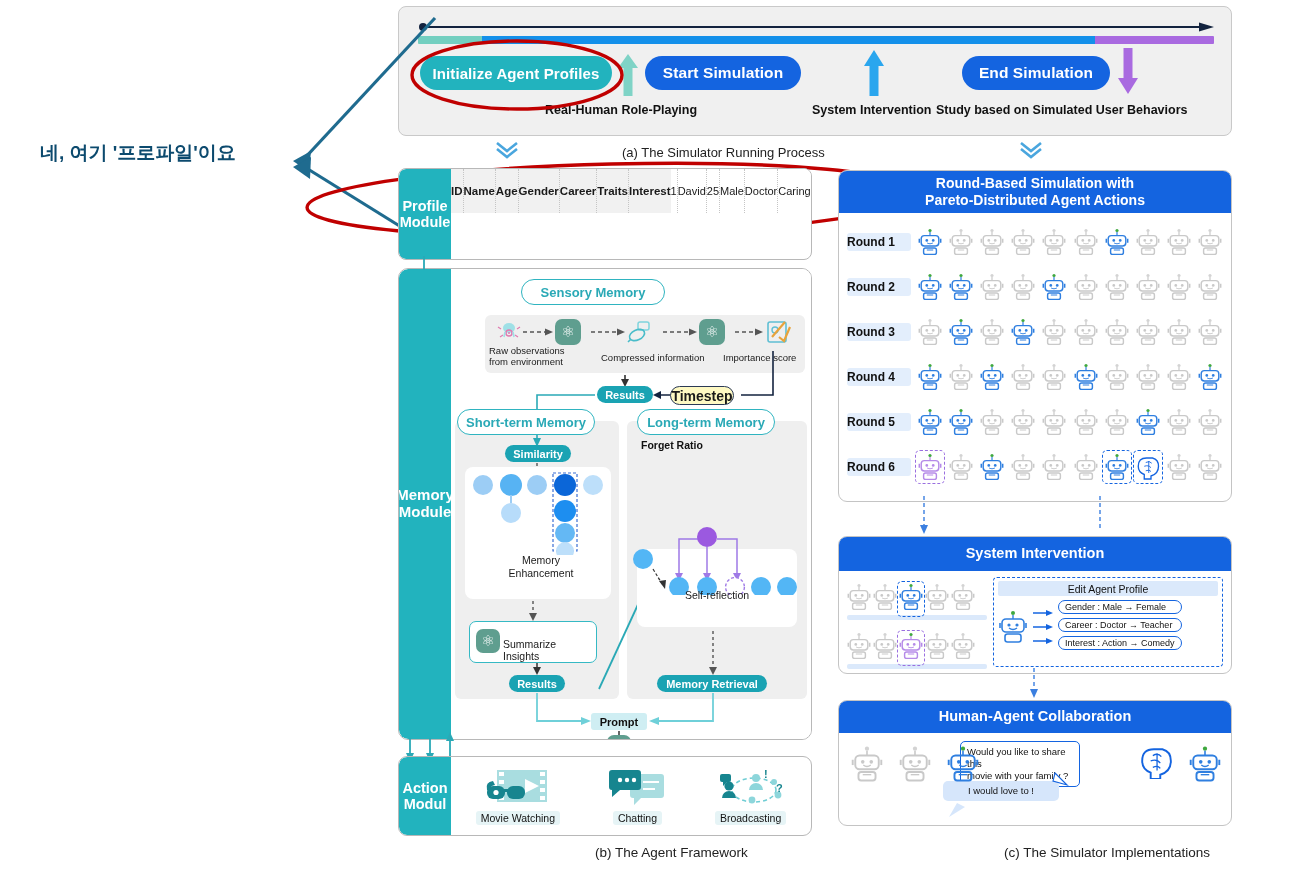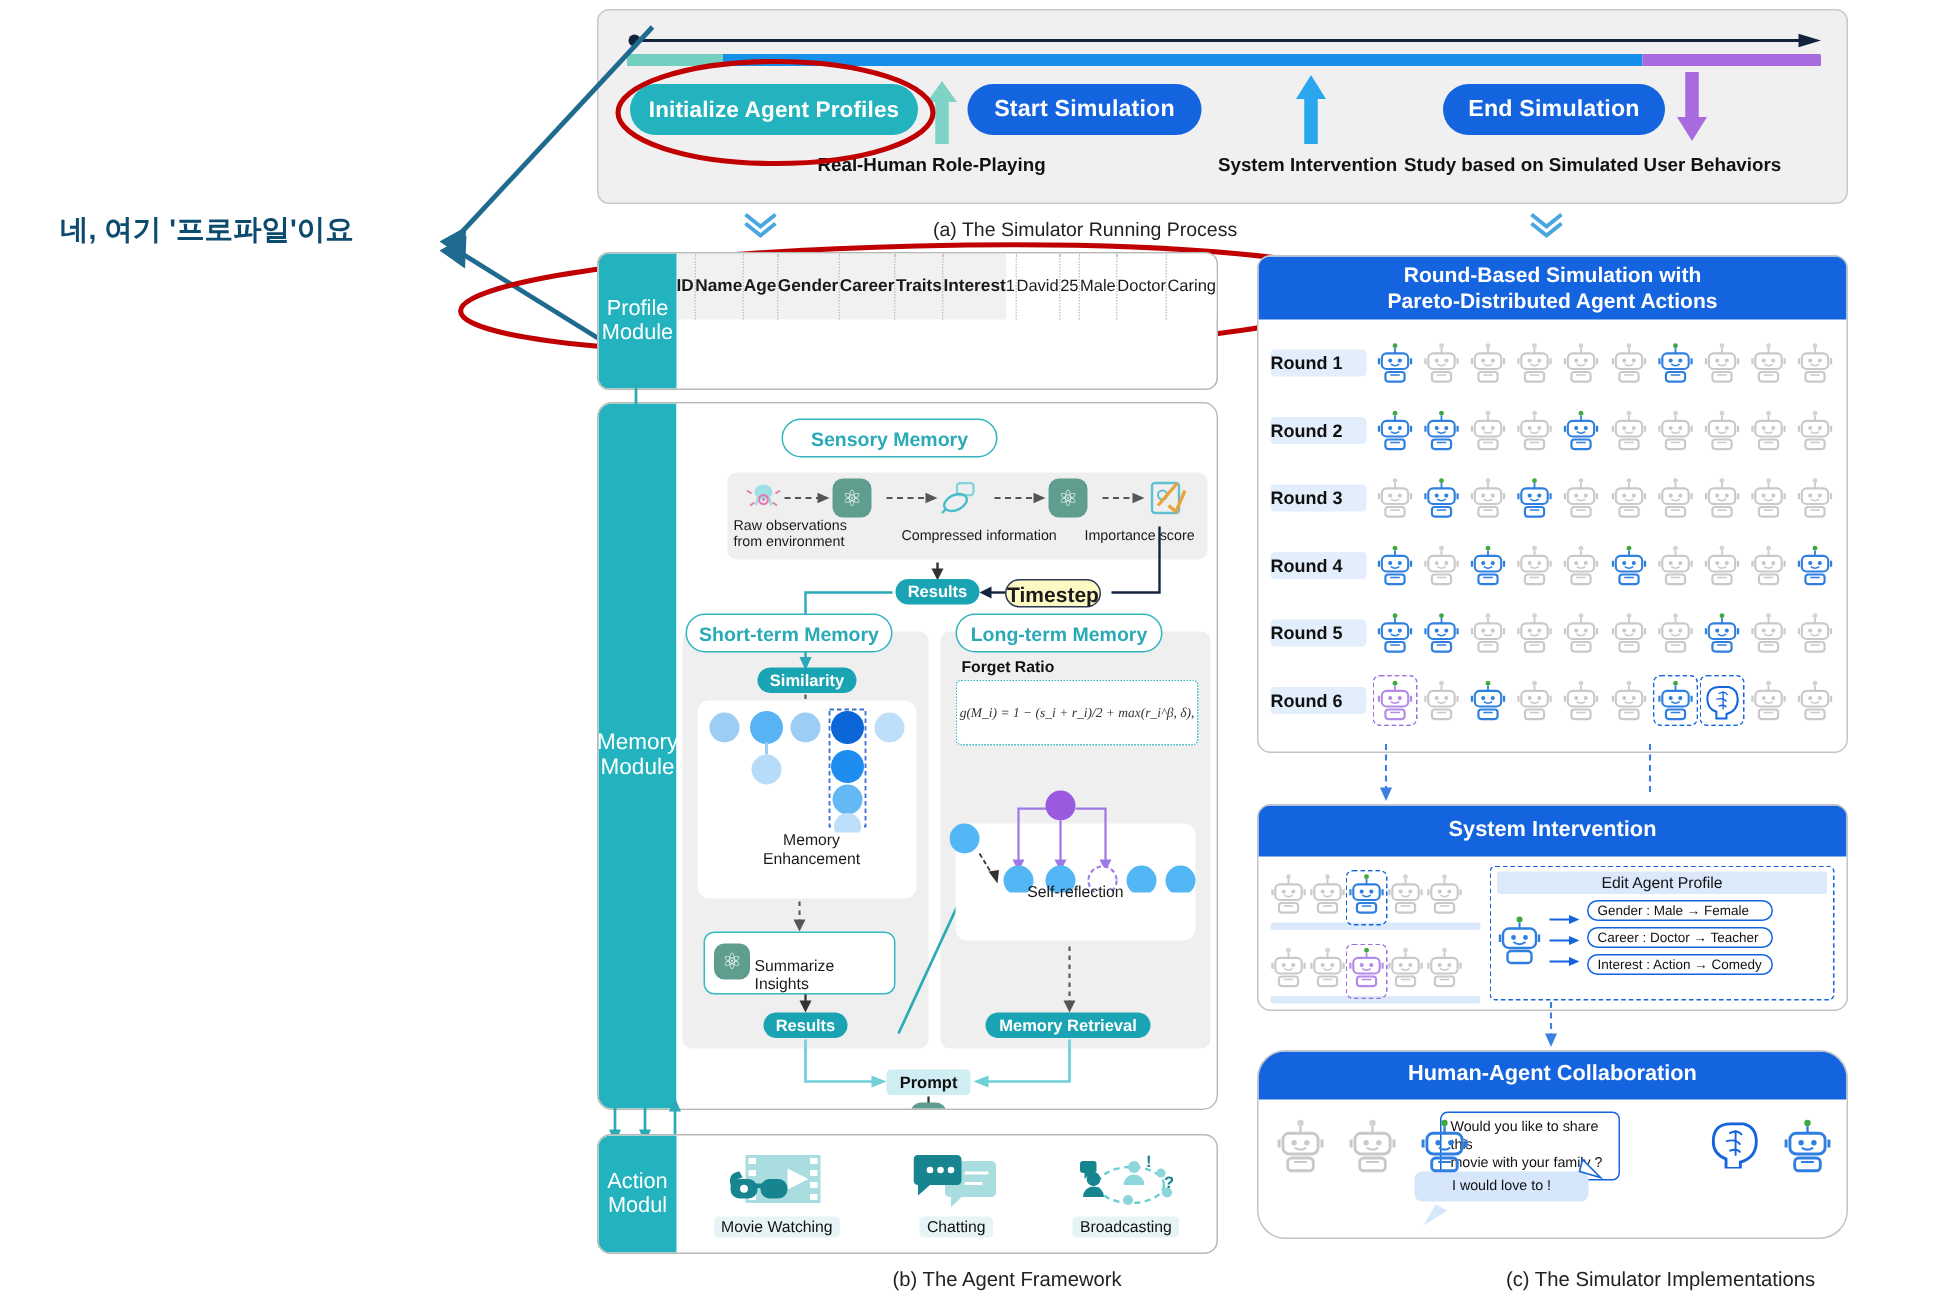--- a/index.html
+++ b/index.html
@@ -45,21 +45,21 @@
   }
   #ann-arrows{left:285px;top:0px;width:160px;height:260px;}
   #ann-ellipses{left:0px;top:0px;width:1292px;height:869px;pointer-events:none;}
 
   
   #profile-card{
     left:398px;top:168px;width:412px;height:90px;background:#ffffff;
     border:1px solid #b8b8b8;border-radius:8px;overflow:hidden;display:flex;
   }
   .modlabel{
-    background:#22b3be;color:#fff;font-weight:normal;font-size:14.5px;
+    background:#22b3be;color:#fff;font-weight:bold;font-size:14.5px;
     display:flex;align-items:center;justify-content:center;text-align:center;
     line-height:1.12;flex:0 0 auto;position:relative;
   }
   #profile-card .modlabel{width:52px;border-radius:7px 0 0 7px;}
   #profile-table{flex:1;display:flex;flex-direction:row;font-size:11px;}
   #profile-table .thead{display:flex;background:#f1f1f1;height:44px;}
   #profile-table .tbody{display:flex;background:#fff;height:44px;}
   #profile-table .cell{
     flex:1;display:flex;align-items:center;justify-content:center;
     border-right:1px dotted #c5c5c5;color:#1a1a1a;
@@ -160,21 +160,21 @@
   .shelfbar{height:5px;background:#dbe9fb;border-radius:2px;width:100%;}
   #edit-panel{flex:1;border:1.5px dashed #1464e0;border-radius:4px;padding:3px 4px;}
   #edit-title{background:#dbe9fb;text-align:center;font-size:10.5px;padding:1.5px 0;border-radius:2px;color:#111;}
   #edit-rows{display:flex;align-items:center;gap:4px;margin-top:4px;}
   .editpill{
     border:1.2px solid #1464e0;border-radius:10px;font-size:9px;padding:1px 6px;
     color:#111;white-space:nowrap;background:#fff;margin-bottom:3px;
   }
   #hac-card{
     left:838px;top:700px;width:392px;height:124px;background:#fff;
-    border:1px solid #c4c4c4;border-radius:19px;overflow:hidden;
+    border:1px solid #c4c4c4;border-radius:9px;overflow:hidden;
   }
   #hac-card .bluehead{height:32px;font-size:14.5px;}
   #hac-body{position:relative;height:90px;}
   .bubble{
     position:absolute;font-size:9.5px;line-height:1.25;padding:4px 6px;color:#111;
   }
   #bub1{left:121px;top:8px;width:106px;border:1.2px solid #1464e0;border-radius:5px;background:#fff;}
   #bub2{left:104px;top:48px;width:104px;background:#d6e6fb;border-radius:5px;text-align:center;}
   #cap-c{left:1004px;top:845px;font-size:13.5px;font-weight:normal;color:#222;}
   .connector{position:absolute;}
@@ -398,23 +398,20 @@
 
     <div class="abs" id="summ-box"></div>
     <div class="gptic" style="left:25px;top:360px;width:24px;height:24px;">⚛</div>
     <div class="minitext" id="summ-text">
       <span>Summarize</span><br>
       <span>Insights</span>
     </div>
     <div class="tealpill" id="pill-results2">Results</div>
 
     <div class="minitext" id="forget-title">Forget Ratio</div>
-    <div class="abs" id="forget-formula-wrap">
-      <div id="forget-formula">g(M_i) = 1 − (s_i + r_i)/2 + max(r_i^β, δ),</div>
-    </div>
 
     <div class="whitebox" id="selfref-box"></div>
     <svg class="abs" style="left:182px;top:254px;width:168px;height:72px" viewBox="0 0 168 72">
       <g stroke="#9f7ae6" stroke-width="1.5" fill="none">
         <path d="M66 16 L46 16 L46 54"></path>
         <path d="M74 24 L74 54"></path>
         <path d="M84 16 L104 16 L104 52"></path>
       </g>
       <polygon points="46,58 42,50 50,50" fill="#9f7ae6"></polygon>
       <polygon points="74,58 70,50 78,50" fill="#9f7ae6"></polygon>

